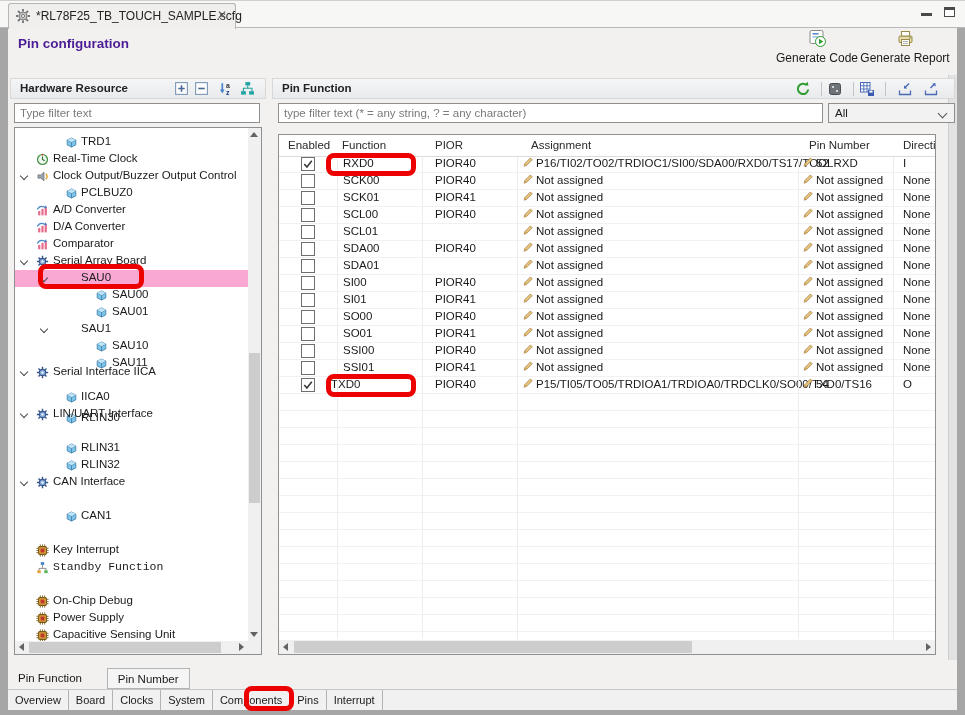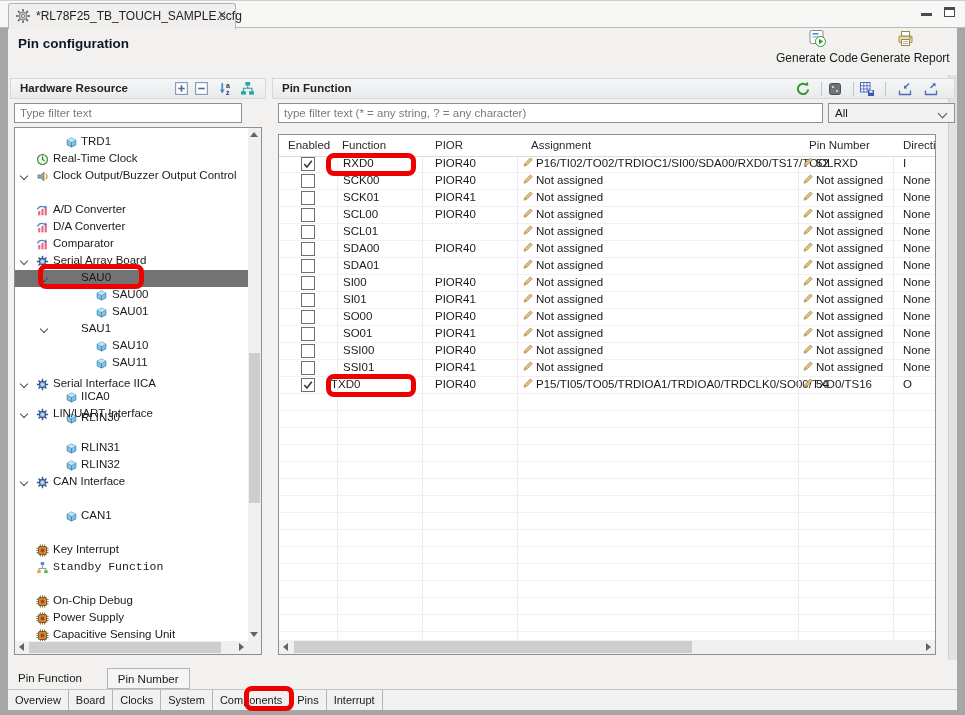--- a/index.html
+++ b/index.html
@@ -16,21 +16,21 @@
   .etab-close{position:absolute;right:8px;top:4px;font-size:12px;color:#555;cursor:pointer;}
   .winctl{position:absolute;right:10px;top:6px;display:flex;gap:12px;}
   .minbar{display:block;width:11px;height:3px;background:#4a4a4a;margin-top:6px;}
   .maxbox{display:block;width:11px;height:10px;border:1px solid #4a4a4a;border-top:3px solid #4a4a4a;box-sizing:border-box;background:#fff;}
   .content-bg{position:absolute;left:8px;top:28px;width:949px;height:681px;background:#f2f1ef;}
   .border-left{position:absolute;left:0;top:28px;width:8px;height:687px;background:#a6a6a6;}
   .border-right{position:absolute;left:957px;top:28px;width:8px;height:687px;background:#a6a6a6;}
   .border-bottom{position:absolute;left:0;top:709px;width:965px;height:6px;background:#a6a6a6;}
   .rscroll-strip{position:absolute;left:948px;top:75px;width:8px;height:585px;background:#e2e2e2;border-left:1px solid #cfcfcf;}
   
-  .page-title{position:absolute;left:18px;top:36px;font-size:13.5px;font-weight:bold;color:#0f172a;}
+  .page-title{position:absolute;left:18px;top:36px;font-size:13.5px;font-weight:bold;color:#4c1d95;}
   .gen-btn{position:absolute;top:29px;width:110px;text-align:center;cursor:pointer;}
   .gen-btn .gicon{display:inline-block;width:18px;height:18px;}
   .gen-btn .glabel{display:block;font-size:12px;color:#1a1a1a;margin-top:1px;white-space:nowrap;}
   
   .phead{position:absolute;height:21px;background:linear-gradient(#f5f6f7,#e9eaec);
          border:1px solid #d8d8d8;box-sizing:border-box;}
   .phead .ptitle{position:absolute;left:9px;top:3px;font-weight:bold;font-size:11.5px;color:#222;}
   .tbtn{position:absolute;top:2px;width:17px;height:17px;cursor:pointer;}
   .tsep{position:absolute;top:3px;width:1px;height:14px;background:#c4c4c4;}
   
@@ -38,21 +38,21 @@
           font-family:"Liberation Sans",sans-serif;padding:0 5px;box-sizing:border-box;color:#333;}
   .filter::placeholder{color:#7a7a7a;opacity:1;}
   .dropdown{position:absolute;height:20px;border:1px solid #8f8f8f;background:#f2f2f2;box-sizing:border-box;cursor:pointer;}
   .dropdown .dval{position:absolute;left:6px;top:3px;font-size:11.5px;color:#1a1a1a;}
   .dd-chev{position:absolute;right:8px;top:6px;width:6px;height:6px;border-right:1.4px solid #555;
            border-bottom:1.4px solid #555;transform:rotate(45deg);}
   
   .databox{position:absolute;background:#fff;border:1px solid #8f8f8f;box-sizing:border-box;overflow:hidden;}
   
   .tree-row{position:absolute;left:0;width:233px;height:17px;cursor:default;}
-  .tree-row.selected{background:#737373;}
+  .tree-row.selected{background:#f9a8d4;}
   .tree-row .lbl{position:absolute;top:1px;white-space:nowrap;font-size:11.5px;color:#1a1a1a;}
   .tree-row .ticon{position:absolute;top:2px;width:13px;height:13px;}
   .chev{position:absolute;top:5px;width:5px;height:5px;border-right:1.4px solid #4a4a4a;
         border-bottom:1.4px solid #4a4a4a;transform:rotate(45deg);}
   
   .sb{position:absolute;background:#f0f0f0;z-index:6;}
   .sb-thumb{position:absolute;background:#cdcdcd;}
   .tri{width:0;height:0;position:absolute;}
   .tri.up{border-left:4px solid transparent;border-right:4px solid transparent;border-bottom:5px solid #636363;}
   .tri.down{border-left:4px solid transparent;border-right:4px solid transparent;border-top:5px solid #636363;}
@@ -147,21 +147,21 @@
         <text x="7.5" y="6.5" font-size="6.5" font-weight="bold" fill="#333" font-family="sans-serif">a</text>
         <text x="7.5" y="13" font-size="6.5" font-weight="bold" fill="#15357d" font-family="sans-serif">z</text>
       </svg></span>
   <span class="tbtn" style="right:8px;"><svg width="15" height="15" viewBox="0 0 14 14">
         <rect x="5" y="1" width="4.5" height="3.2" fill="#23a3a3"></rect>
         <rect x="1" y="9.5" width="4.5" height="3.2" fill="#23a3a3"></rect>
         <rect x="8.5" y="9.5" width="4.5" height="3.2" fill="#23a3a3"></rect>
         <path d="M7.2 4.2v2.6M3.2 9.5V6.8h8v2.7" stroke="#23a3a3" fill="none" stroke-width="1"></path>
       </svg></span>
 </div>
-<input class="filter" style="left: 14px; top: 103px; width: 228px;" placeholder="Type filter text">
+<input class="filter" style="left: 14px; top: 103px; width: 246px;" placeholder="Type filter text">
 <div class="databox" style="left:14px;top:127px;width:248px;height:528px;" id="treebox">
     <div class="tree-row" style="top: 499px;">
       <span class="ticon" style="left:21px"><svg width="13" height="13" viewBox="0 0 12 12">
           <g stroke="#7a5a1a" stroke-width="0.8">
             <path d="M4 0.4v2M6 0.4v2M8 0.4v2M4 9.6v2M6 9.6v2M8 9.6v2M0.4 4h2M0.4 6h2M0.4 8h2M9.6 4h2M9.6 6h2M9.6 8h2"></path>
           </g>
           <rect x="2.4" y="2.4" width="7.2" height="7.2" rx="1" fill="#d9a33c" stroke="#7a5a1a"></rect>
           <rect x="4.2" y="4.2" width="3.6" height="3.6" fill="#c1372c"></rect>
         </svg></span>
       <span class="lbl" style="left:38px">Capacitive Sensing Unit</span>
@@ -265,21 +265,21 @@
     </div>
     <div class="tree-row" style="top: 261px;">
       <span class="ticon" style="left:50px"><svg width="13" height="13" viewBox="0 0 12 12">
           <path d="M2 3.8L6 1.8l4 2v4.4l-4 2-4-2z" fill="#7ec3e8" stroke="#3a79a8" stroke-width="0.7"></path>
           <path d="M2 3.8L6 5.8l4-2" fill="none" stroke="#3a79a8" stroke-width="0.7"></path>
           <path d="M6 5.8v4.4" stroke="#3a79a8" stroke-width="0.7"></path>
           <path d="M2 3.8L6 1.8l4 2-4 2z" fill="#bfe3f7"></path>
         </svg></span>
       <span class="lbl" style="left:66px">IICA0</span>
     </div>
-    <div class="tree-row" style="top: 248px; padding-left: 24px;">
+    <div class="tree-row" style="top: 236px; padding-left: 24px;">
       <i class="chev" style="left:6px"></i>
       <span class="ticon" style="left:21px"><svg width="13" height="13" viewBox="0 0 12 12">
           <g stroke="#39568c" stroke-width="1.3">
             <path d="M6 0.8v2M6 9.2v2M0.8 6h2M9.2 6h2M2.3 2.3l1.4 1.4M8.3 8.3l1.4 1.4M9.7 2.3L8.3 3.7M3.7 8.3L2.3 9.7"></path>
           </g>
           <circle cx="6" cy="6" r="2.9" fill="#7fa8d8" stroke="#39568c"></circle>
           <circle cx="6" cy="6" r="1.1" fill="#e8eef7"></circle>
         </svg></span>
       <span class="lbl" style="left:38px">Serial Interface IICA</span>
     </div>
@@ -360,20 +360,29 @@
     </div>
     <div class="tree-row" style="top: 74px;">
       <span class="ticon" style="left:21px"><svg width="13" height="13" viewBox="0 0 12 12">
           <rect x="2" y="6.5" width="2" height="4" fill="#e86a8a"></rect>
           <rect x="5" y="4.5" width="2" height="6" fill="#e86a8a"></rect>
           <rect x="8" y="2.5" width="2" height="8" fill="#e86a8a"></rect>
           <path d="M1.2 5C3 1.8 5.5 1.6 8 3" stroke="#4a86c8" fill="none" stroke-width="1.1"></path>
           <path d="M8.6 1.2l1.6 2.4-2.9 0.4z" fill="#4a86c8"></path>
         </svg></span>
       <span class="lbl" style="left:38px">A/D Converter</span>
+    </div>
+    <div class="tree-row" style="top: 57px;">
+      <span class="ticon" style="left:50px"><svg width="13" height="13" viewBox="0 0 12 12">
+          <path d="M2 3.8L6 1.8l4 2v4.4l-4 2-4-2z" fill="#7ec3e8" stroke="#3a79a8" stroke-width="0.7"></path>
+          <path d="M2 3.8L6 5.8l4-2" fill="none" stroke="#3a79a8" stroke-width="0.7"></path>
+          <path d="M6 5.8v4.4" stroke="#3a79a8" stroke-width="0.7"></path>
+          <path d="M2 3.8L6 1.8l4 2-4 2z" fill="#bfe3f7"></path>
+        </svg></span>
+      <span class="lbl" style="left:66px">PCLBUZ0</span>
     </div>
     <div class="tree-row" style="top: 40px;">
       <i class="chev" style="left:6px"></i>
       <span class="ticon" style="left:21px"><svg width="13" height="13" viewBox="0 0 12 12">
           <path d="M1.8 4.5h2.6L7.4 2v8L4.4 7.5H1.8z" fill="#9aa3ab" stroke="#5f6a72" stroke-width="0.6"></path>
           <path d="M9 3.5c1.6 1.5 1.6 3.5 0 5" stroke="#e3a220" fill="none" stroke-width="1.3"></path>
         </svg></span>
       <span class="lbl" style="left:38px">Clock Output/Buzzer Output Control</span>
     </div>
     <div class="tree-row" style="top: 23px;">

